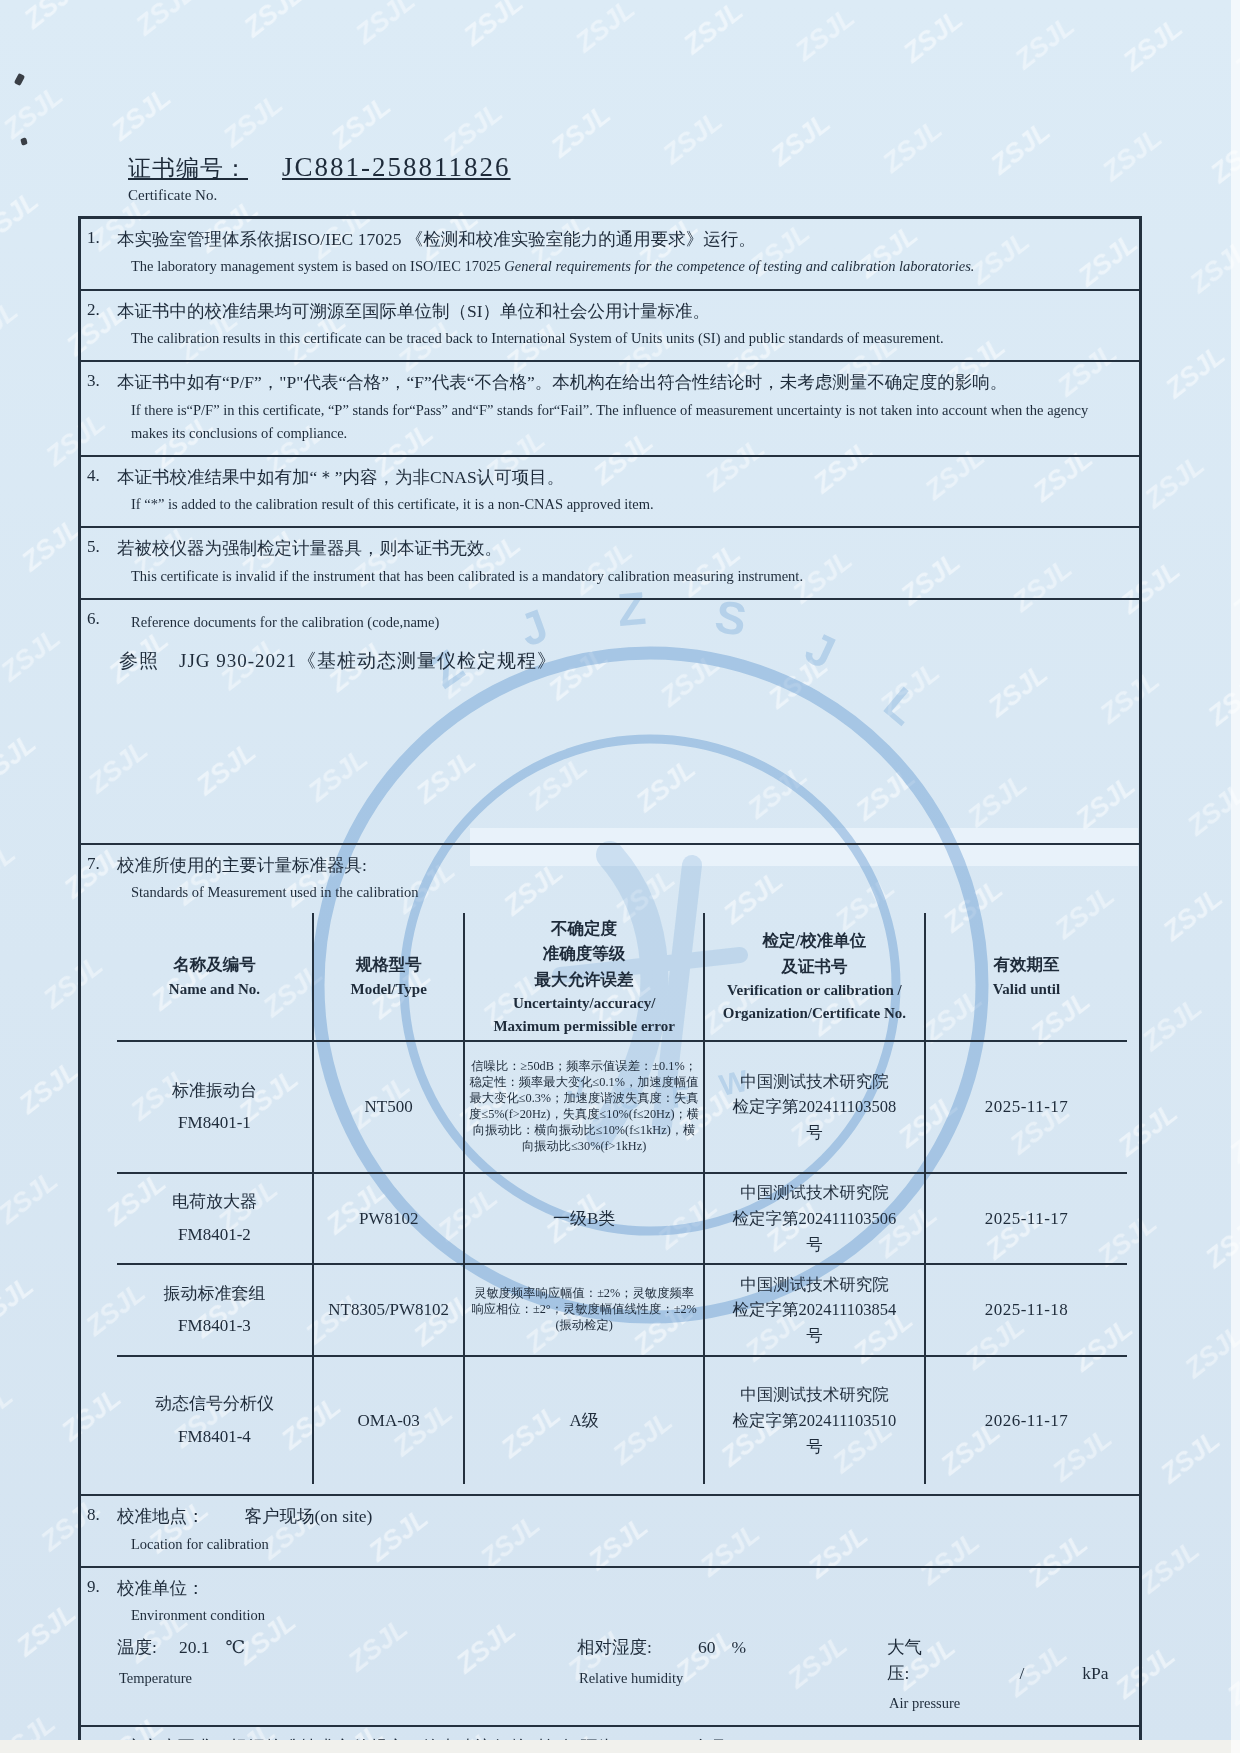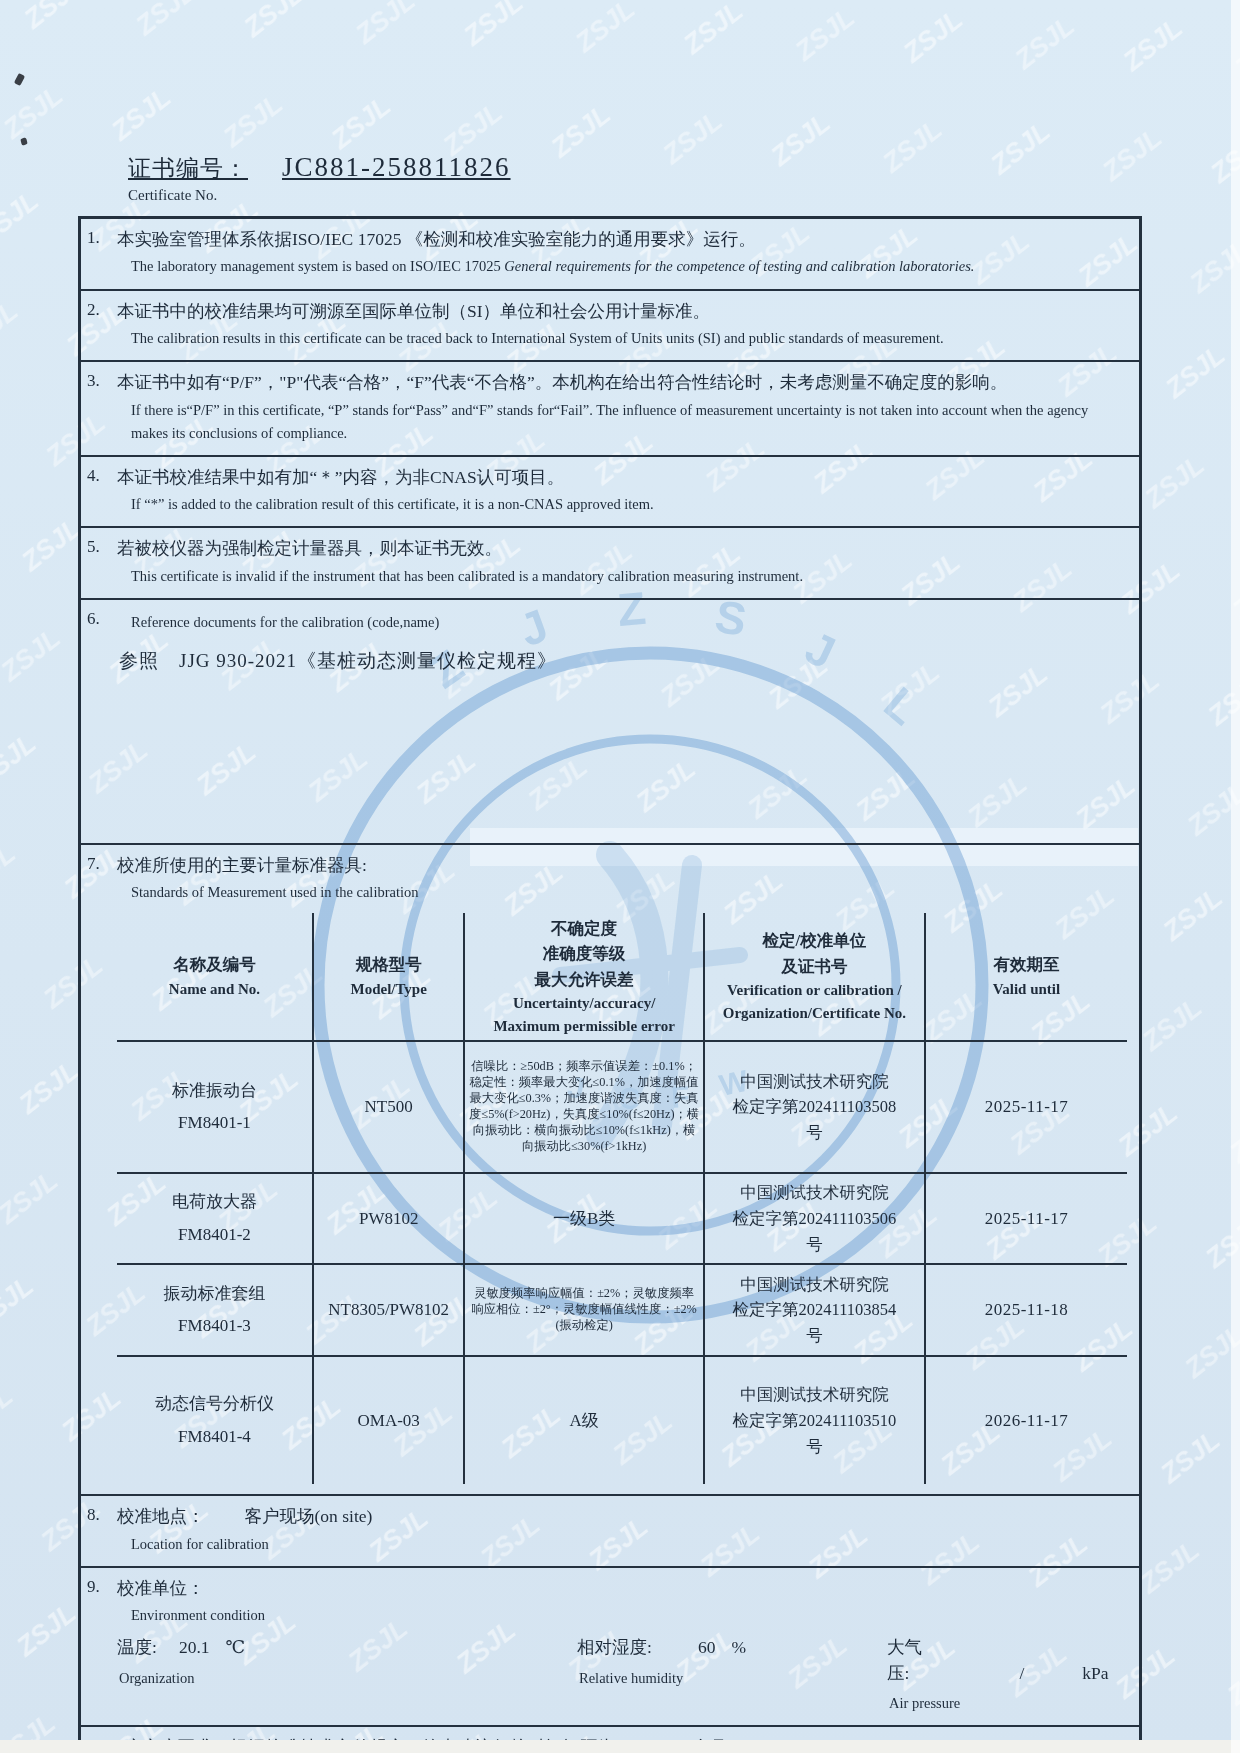--- a/index.html
+++ b/index.html
@@ -277,21 +277,21 @@
       </div>
 
       <div class="clause">
         <span class="cl-no">9.</span>
         <div class="cl-body">
           <div class="cl-zh">校准单位：</div>
           <div class="cl-en">Environment condition</div>
           <div class="env-row">
             <div class="env-item env-temp">
               <div class="cl-zh"><span>温度:</span><span class="env-val">20.1</span><span class="env-unit">℃</span></div>
-              <div class="cl-en">Organization</div>
+              <div class="cl-en">Temperature</div>
             </div>
             <div class="env-item env-hum">
               <div class="cl-zh"><span>相对湿度:</span><span class="env-val">60</span><span class="env-unit">%</span></div>
               <div class="cl-en">Relative humidity</div>
             </div>
             <div class="env-item env-press">
               <div class="cl-zh"><span>大气压:</span><span class="env-val">/</span><span class="env-unit">kPa</span></div>
               <div class="cl-en">Air pressure</div>
             </div>
           </div>

